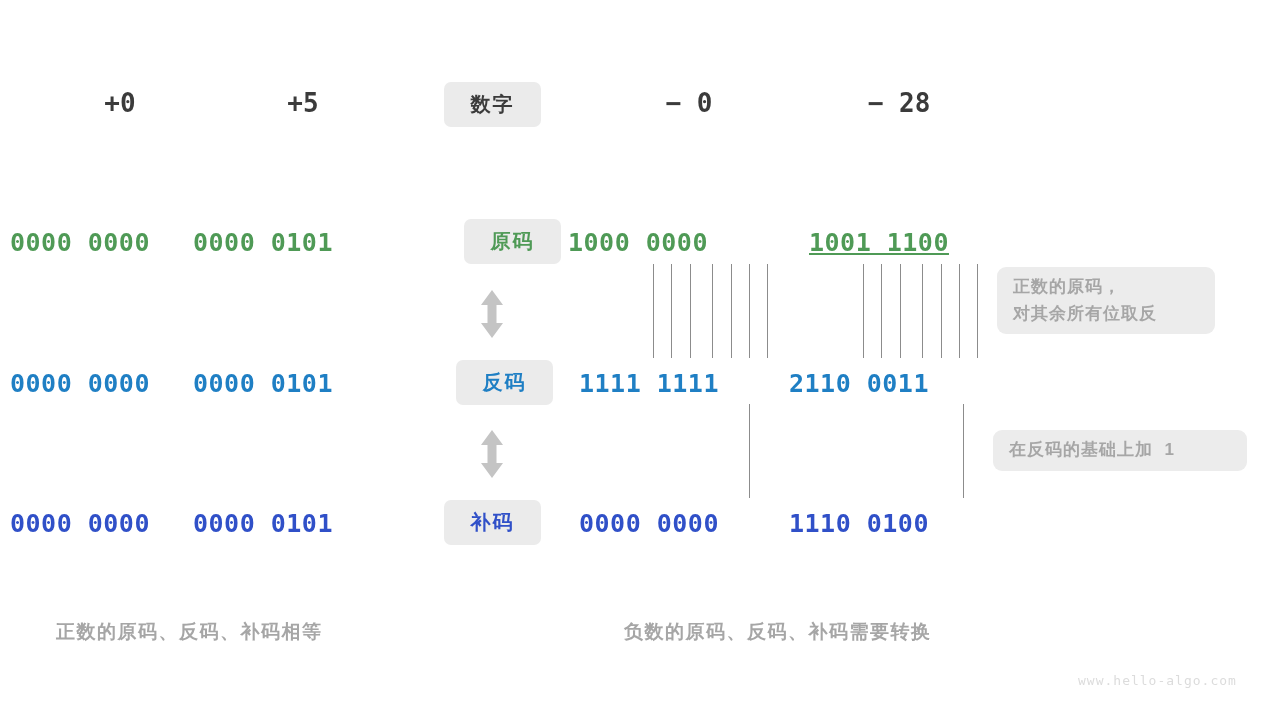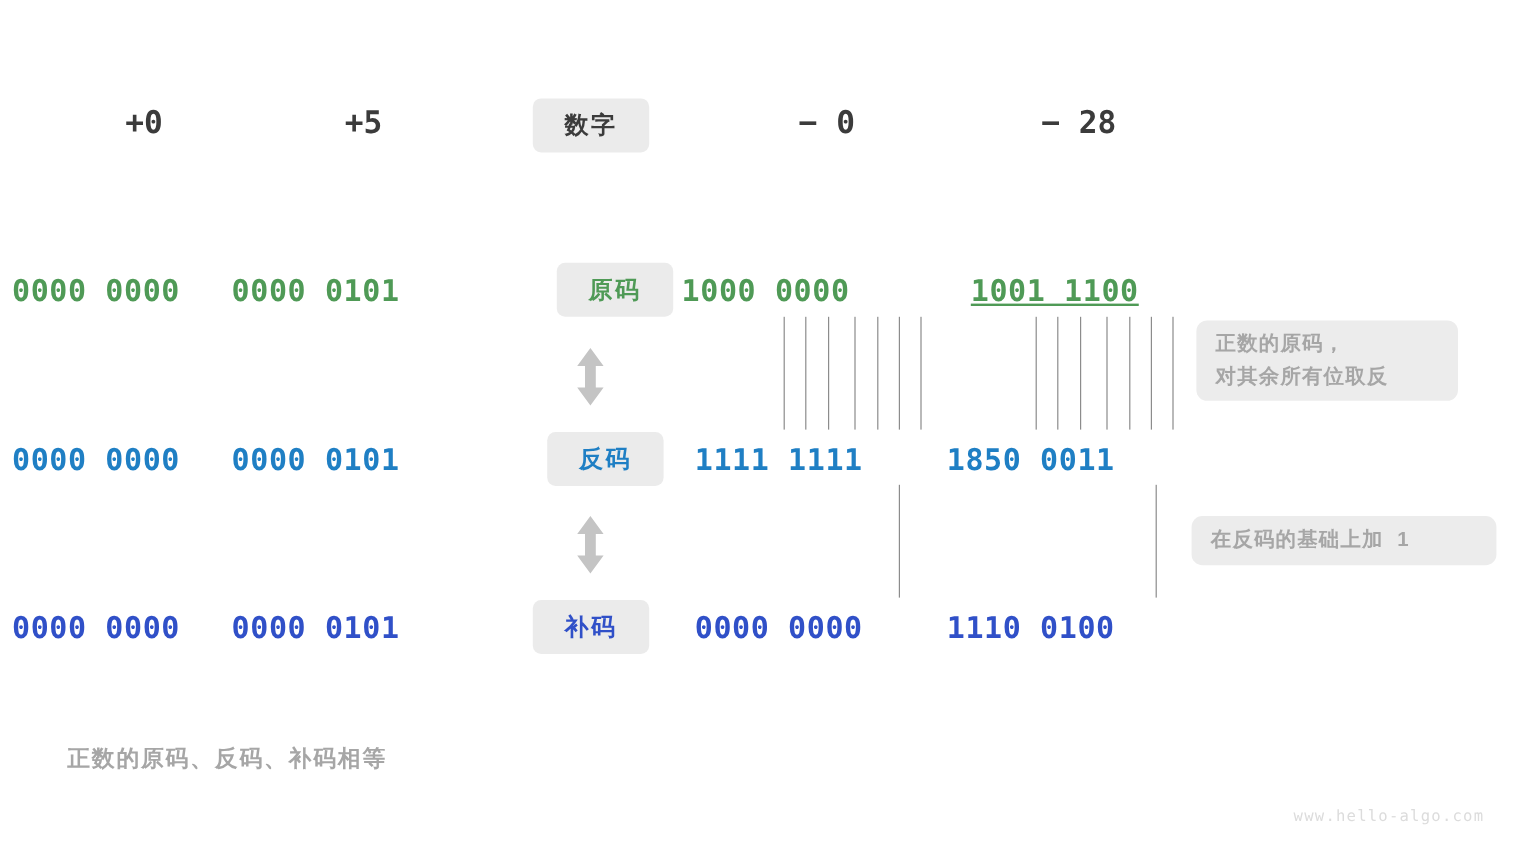--- a/index.html
+++ b/index.html
@@ -127,21 +127,21 @@
   <div class="abs binary bin-green" style="left:10px; top:228px; width:220px;">0000 0000</div>
   <div class="abs binary bin-green" style="left:193px; top:228px; width:220px;">0000 0101</div>
   <div class="abs binary bin-green" style="left:568px; top:228px; width:220px;">1000 0000</div>
   <div class="abs binary bin-green" style="left:809px; top:228px; width:220px;text-decoration:underline;">1001 1100</div>
 
   <div class="abs chip chip-green" style="left:444px; top:219px; width:97px; height:45px;margin-left:20px;">原码</div>
 
   <div class="abs binary bin-blue" style="left:10px; top:369px; width:220px;">0000 0000</div>
   <div class="abs binary bin-blue" style="left:193px; top:369px; width:220px;">0000 0101</div>
   <div class="abs binary bin-blue" style="left:579px; top:369px; width:220px;">1111 1111</div>
-  <div class="abs binary bin-blue" style="left:789px; top:369px; width:220px;">1850 0011</div>
+  <div class="abs binary bin-blue" style="left:789px; top:369px; width:220px;">2110 0011</div>
 
   <div class="abs chip chip-blue" style="left:444px; top:360px; width:97px; height:45px;margin-left:12px;">反码</div>
 
   <div class="abs binary bin-navy" style="left:10px; top:509px; width:220px;">0000 0000</div>
   <div class="abs binary bin-navy" style="left:193px; top:509px; width:220px;">0000 0101</div>
   <div class="abs binary bin-navy" style="left:579px; top:509px; width:220px;">0000 0000</div>
   <div class="abs binary bin-navy" style="left:789px; top:509px; width:220px;">1110 0100</div>
 
   <div class="abs chip chip-navy" style="left:444px; top:500px; width:97px; height:45px;">补码</div>
 
@@ -174,16 +174,17 @@
   <div class="abs note" style="left:997px; top:267px; width:218px; height:67px; padding-left:16px;">
     <div class="line">正数的原码，</div>
     <div class="line">对其余所有位取反</div>
   </div>
 
   <div class="abs note" style="left:993px; top:430px; width:254px; height:41px; padding-left:16px;">
     <div class="line">在反码的基础上加  1</div>
   </div>
 
   <div class="abs caption" style="left:56px; top:619px;">正数的原码、反码、补码相等</div>
+  <div class="abs caption" style="left:624px; top:619px;">负数的原码、反码、补码需要转换</div>
 
   <div class="abs watermark" style="left:1066px; top:673px;">www.hello-algo.com</div>
 
 </div>
 
 </body></html>

